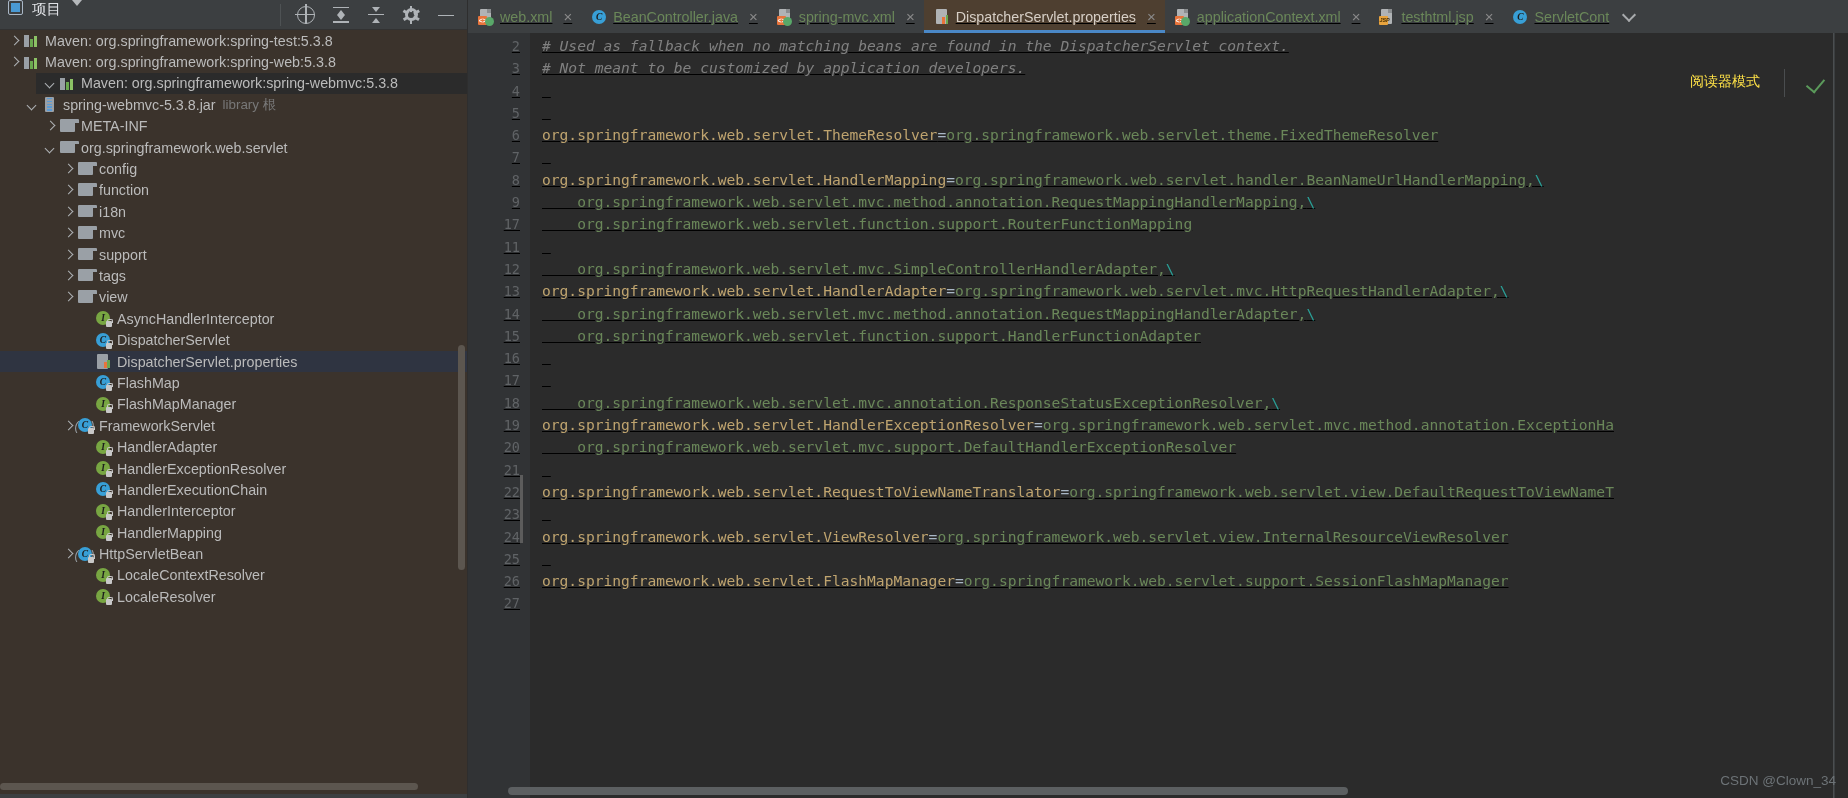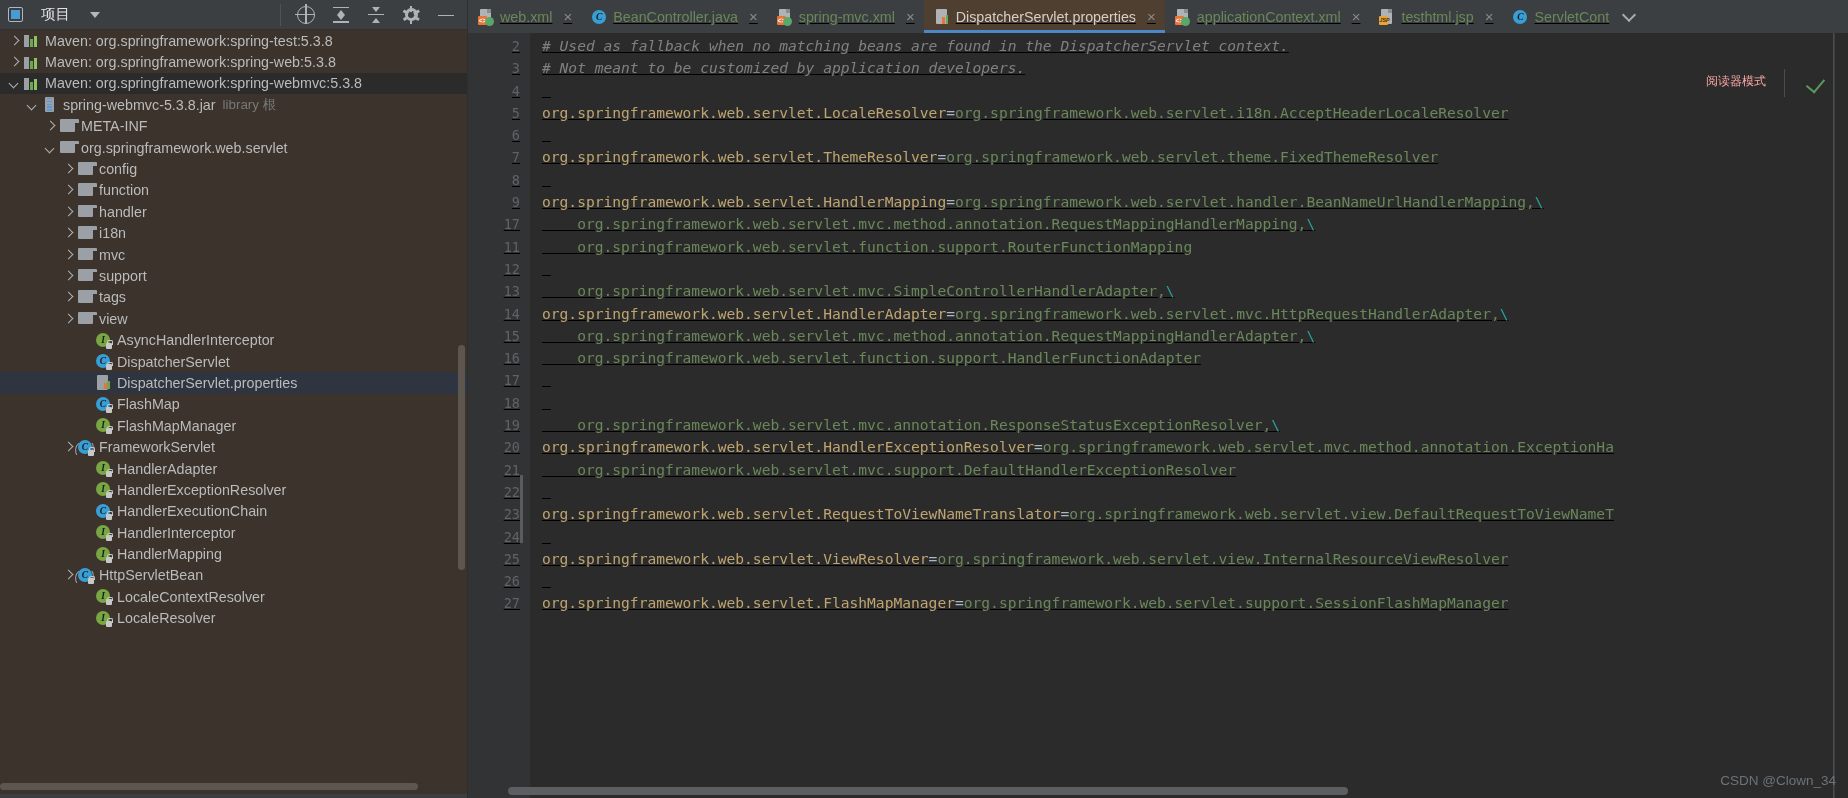--- a/index.html
+++ b/index.html
@@ -6,21 +6,21 @@
   html,body { width:1848px; height:798px; overflow:hidden; background:#3c3f41; }
   body { font-family:"Liberation Sans", sans-serif; font-size:13px; }
 
   .app { position:relative; width:1848px; height:798px; display:flex; background:#2b2b2b; }
 
   
   .left-panel { width:468px; height:798px; background:#3b332c; display:flex; flex-direction:column;
                 border-right:1px solid #2e2e2e; position:relative; }
   .panel-header { height:30px; background:#3c3f41; display:flex; align-items:center;
                   border-bottom:1px solid #323232; }
-  .panel-title { display:flex; align-items:center; gap:18px; padding-left:8px; flex:1; height:100%; }
+  .panel-title { display:flex; align-items:flex-start; gap:9px; padding-left:8px; flex:1; height:100%; }
   .proj-icon { width:15px; height:15px; border:1.6px solid #a9b7c6; border-radius:2px;
                background:#3c3f41; position:relative; }
   .proj-icon:after { content:""; position:absolute; left:2px; top:2px; right:2px; bottom:2px;
                      background:#4a9ad4; }
   .panel-title-text { color:#dfe1e5; font-size:14.5px; }
   .caret-down { width:0;height:0;border-left:5px solid transparent;border-right:5px solid transparent;
                 border-top:6px solid #b5b8bb; margin-left:2px;}
   .panel-divider { width:1px; height:22px; background:#4e5254; }
   .panel-tools { display:flex; align-items:center; gap:17px; padding:0 12px 0 16px; }
   .tool-ico { width:18px; height:18px; position:relative; opacity:.92; }
@@ -51,21 +51,21 @@
   .ico-gear .t2{transform:rotate(60deg);} .ico-gear .t3{transform:rotate(120deg);}
   .ico-gear .hole{position:absolute;left:50%;top:50%;width:6px;height:6px;margin:-3px 0 0 -3px;
      background:#3c3f41;border-radius:50%;z-index:3;}
   
   .ico-min:before{content:"";position:absolute;left:1px;right:1px;top:50%;height:1.8px;background:#b9bdc1;}
 
   .tree { flex:1; overflow:hidden; padding-top:0px; position:relative; }
   .row { height:21.4px; display:flex; align-items:center; white-space:nowrap;
          font-size:14.3px; color:#bbbbbb; position:relative; }
   .row.selected { background:#2f3441; }
-  .row.header-sel { background:#2b2b2b; }
+  .row.header-sel { background:#2b2b2b;margin-left:36px; }
   .chev { width:13px; height:13px; position:relative; flex:none; margin-right:2px; }
   .chev.r:before{content:"";position:absolute;left:3px;top:2.5px;width:6px;height:6px;
      border-right:1.7px solid #aeb2b5;border-bottom:1.7px solid #aeb2b5;transform:rotate(-45deg);}
   .chev.d:before{content:"";position:absolute;left:2px;top:3.5px;width:6px;height:6px;
      border-right:1.7px solid #aeb2b5;border-bottom:1.7px solid #aeb2b5;transform:rotate(45deg);}
   .nodeicon { width:17px; height:17px; flex:none; margin-right:5px; position:relative; }
 
   
   .ic-maven{}
   .ic-maven .b1{position:absolute;left:1px;top:3px;width:5px;height:12px;background:#9aa0a6;}
@@ -135,21 +135,21 @@
   .gutter-mark { position:absolute; left:52px; width:3px; background:#5c5c5c; }
   .code { flex:1; position:relative; padding-top:2px; overflow:hidden; }
   .cl { height:22.3px; line-height:22.3px; white-space:pre; font-family:"DejaVu Sans Mono", monospace;
         font-size:14.6px; padding-left:12px; color:#6a8759; }
   .cmt { color:#808080; font-style:italic; }
   .key { color:#bfa46f; }
   .eq  { color:#a9b7c6; }
   .val { color:#6a8759; }
   .cont{ color:#2aa198; }
 
-  .reader-mode { position:absolute; right:82px; top:40px; color:#fca5a5; font-size:12px; }
+  .reader-mode { position:absolute; right:88px; top:40px; color:#fde047; font-size:14px; }
   .reader-div { position:absolute; right:63px; top:36px; width:1px; height:28px; background:#4a4d4f; }
   .ok-check { position:absolute; right:20px; top:40px; width:18px; height:12px; }
   .ok-check:before { content:""; position:absolute; left:0; top:2px; width:9px; height:15px;
       border-right:2.4px solid #5b9a5b; border-bottom:2.4px solid #5b9a5b; transform:rotate(40deg); }
 
   .edit-hscroll { position:absolute; left:40px; bottom:3px; width:840px; height:8px;
                   background:#5c5f61; border-radius:4px; }
   .right-border { position:absolute; right:0; top:0; bottom:0; width:14px; background:#2b2b2b;
                   border-left:1px solid #3b3e40; }
   .watermark { position:absolute; right:12px; bottom:10px; color:#6d7377; font-size:13.5px; }
@@ -258,29 +258,20 @@
           <span>config</span>
         </div>
         <div class="row">
           <span style="width:62px;flex:none"></span>
           <span class="chev r"></span>
           <span class="nodeicon ic-folder">
             <i class="tab"></i>
             <i class="f"></i>
           </span>
           <span>function</span>
-        </div>
-        <div class="row">
-          <span style="width:62px;flex:none"></span>
-          <span class="chev r"></span>
-          <span class="nodeicon ic-folder">
-            <i class="tab"></i>
-            <i class="f"></i>
-          </span>
-          <span>handler</span>
         </div>
         <div class="row">
           <span style="width:62px;flex:none"></span>
           <span class="chev r"></span>
           <span class="nodeicon ic-folder">
             <i class="tab"></i>
             <i class="f"></i>
           </span>
           <span>i18n</span>
         </div>
@@ -551,21 +542,20 @@
           <div class="gln">23</div>
           <div class="gln">24</div>
           <div class="gln">25</div>
           <div class="gln">26</div>
           <div class="gln">27</div>
         </div>
       <div class="code" id="code">
           <div class="cl"><span class="cmt"># Used as fallback when no matching beans are found in the DispatcherServlet context.</span></div>
           <div class="cl"><span class="cmt"># Not meant to be customized by application developers.</span></div>
           <div class="cl">&nbsp;</div>
-          <div class="cl"><span class="key">org.springframework.web.servlet.LocaleResolver</span><span class="eq">=</span><span class="val">org.springframework.web.servlet.i18n.AcceptHeaderLocaleResolver</span></div>
           <div class="cl">&nbsp;</div>
           <div class="cl"><span class="key">org.springframework.web.servlet.ThemeResolver</span><span class="eq">=</span><span class="val">org.springframework.web.servlet.theme.FixedThemeResolver</span></div>
           <div class="cl">&nbsp;</div>
           <div class="cl"><span class="key">org.springframework.web.servlet.HandlerMapping</span><span class="eq">=</span><span class="val">org.springframework.web.servlet.handler.BeanNameUrlHandlerMapping,<span class="cont">\</span></span></div>
           <div class="cl"><span class="val">    org.springframework.web.servlet.mvc.method.annotation.RequestMappingHandlerMapping,<span class="cont">\</span></span></div>
           <div class="cl"><span class="val">    org.springframework.web.servlet.function.support.RouterFunctionMapping</span></div>
           <div class="cl">&nbsp;</div>
           <div class="cl"><span class="val">    org.springframework.web.servlet.mvc.SimpleControllerHandlerAdapter,<span class="cont">\</span></span></div>
           <div class="cl"><span class="key">org.springframework.web.servlet.HandlerAdapter</span><span class="eq">=</span><span class="val">org.springframework.web.servlet.mvc.HttpRequestHandlerAdapter,<span class="cont">\</span></span></div>
           <div class="cl"><span class="val">    org.springframework.web.servlet.mvc.method.annotation.RequestMappingHandlerAdapter,<span class="cont">\</span></span></div>

